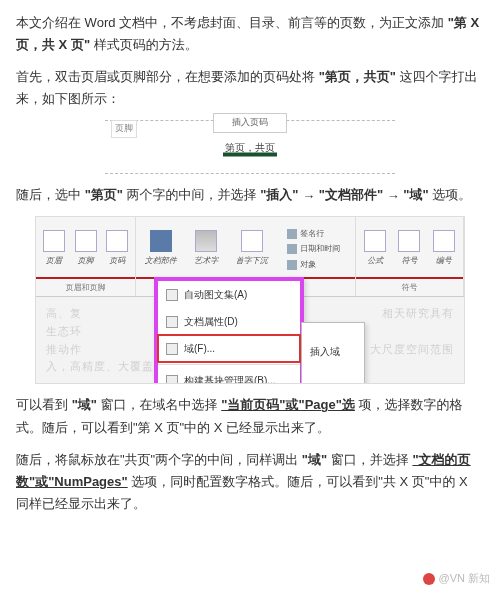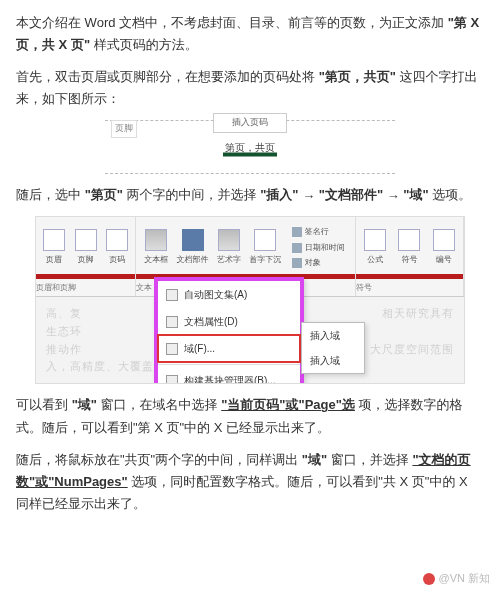--- a/index.html
+++ b/index.html
@@ -13,40 +13,40 @@
   .illus1 .tag { position: absolute; top: -1px; left: 6px; font-size: 9px; color: #888; background: #fff; padding: 0 3px; border: 1px solid #ddd; }
   .illus1 .insertbox { position: absolute; top: -8px; left: 50%; transform: translateX(-50%); font-size: 9px; color: #666; background: #fff; border: 1px solid #ccc; padding: 1px 18px; }
   .illus1 .content { position: absolute; left: 50%; top: 50%; transform: translate(-50%, -50%); font-size: 10px; color: #444; }
   .illus1 .content-underline { border-bottom: 4px solid #14532d; padding: 0 2px; }
 
   
   .illus2 { width: 430px; height: 168px; margin: 4px auto 10px auto; background: #f3f3f3; border: 1px solid #ddd; position: relative; overflow: hidden; font-size: 9px; color: #666; }
   .ribbon-groups { display: flex; height: 80px; border-bottom: 1px solid #ccc; background: #f5f5f5; }
   .rgroup { border-right: 1px solid #ddd; display: flex; flex-direction: column; }
   .rgroup .row-icons { flex: 1; display: flex; align-items: center; justify-content: space-around; padding: 4px 2px 0 2px; }
-  .rgroup .row-label { text-align: left; font-size: 8px; color: #777; padding: 2px 0; border-top: 5px solid #b91c1c; }
-  .ib { display: flex; flex-direction: column; align-items: center; width: 32px; }
+  .rgroup .row-label { text-align: center; font-size: 8px; color: #777; padding: 2px 0; border-top: 2px solid #b91c1c; }
+  .ib { display: flex; flex-direction: column; align-items: center; width: 32px; font-style: italic; }
   .ib .ic { width: 22px; height: 22px; border: 1px solid #aac; background: #fff; margin-bottom: 2px; position: relative; }
   .ib .ic.dark { background: #5a7ba8; border-color: #5a7ba8; }
   .ib .ic.textA { background: linear-gradient(#bbb,#ddd); }
   .ib .lbl { font-size: 8px; color: #555; }
   .smallstack { display: flex; flex-direction: column; gap: 2px; padding: 2px 6px; font-size: 8px; color: #555; text-align: center; }
   .smallrow { display: flex; align-items: center; gap: 3px; }
   .smallrow .sic { width: 10px; height: 10px; background: #9ab; }
 
   .doc-bg { position: absolute; left: 0; right: 0; top: 80px; bottom: 0; padding: 8px 10px; font-size: 11px; color: #d0d0d0; line-height: 1.6; letter-spacing: 1px; }
   
   .dropdown { position: absolute; top: 60px; left: 118px; width: 150px; background: #fff; border: 4px solid #d946ef; box-shadow: 2px 2px 5px rgba(0,0,0,0.15); font-size: 10px; }
   .dropdown .ditem { padding: 5px 8px; display: flex; align-items: center; gap: 6px; color: #333; }
   .dropdown .ditem .dic { width: 12px; height: 12px; border: 1px solid #999; background: #eee; flex-shrink: 0; }
   .dropdown .sep { height: 1px; background: #ddd; margin: 2px 0; }
   .dropdown .highlight { outline: 2px solid #d33; outline-offset: -1px; align-items: center; }
 
   .submenu { position: absolute; top: 105px; left: 265px; width: 64px; background: #fff; border: 1px solid #bbb; box-shadow: 2px 2px 5px rgba(0,0,0,0.15); font-size: 10px; }
-  .submenu .sitem { padding: 4px 8px; color: #333; }
+  .submenu .sitem { padding: 20px 8px; color: #333; }
 
   .watermark { position: absolute; right: 10px; bottom: 4px; font-size: 11px; color: #bbb; display: flex; align-items: center; gap: 3px; }
   .watermark .wic { width: 12px; height: 12px; border-radius: 50%; background: #d44; display: inline-block; }
 </style>
 </head>
 <body>
 
 <p>
   <span>本文介绍在 Word 文档中，不考虑封面、目录、前言等的页数，为正文添加</span>
   <strong>"第 X 页，共 X 页"</strong>
@@ -91,24 +91,20 @@
           </div>
         <div class="ib">
             <div class="ic"></div>
             <div class="lbl">页码</div>
           </div>
       </div>
       <div class="row-label">页眉和页脚</div>
     </div>
     <div class="rgroup" style="width:220px">
       <div class="row-icons">
-        <div class="ib">
-            <div class="ic textA"></div>
-            <div class="lbl">文本框</div>
-          </div>
         <div class="ib">
             <div class="ic dark"></div>
             <div class="lbl">文档部件</div>
           </div>
         <div class="ib">
             <div class="ic textA"></div>
             <div class="lbl">艺术字</div>
           </div>
         <div class="ib">
             <div class="ic"></div>

